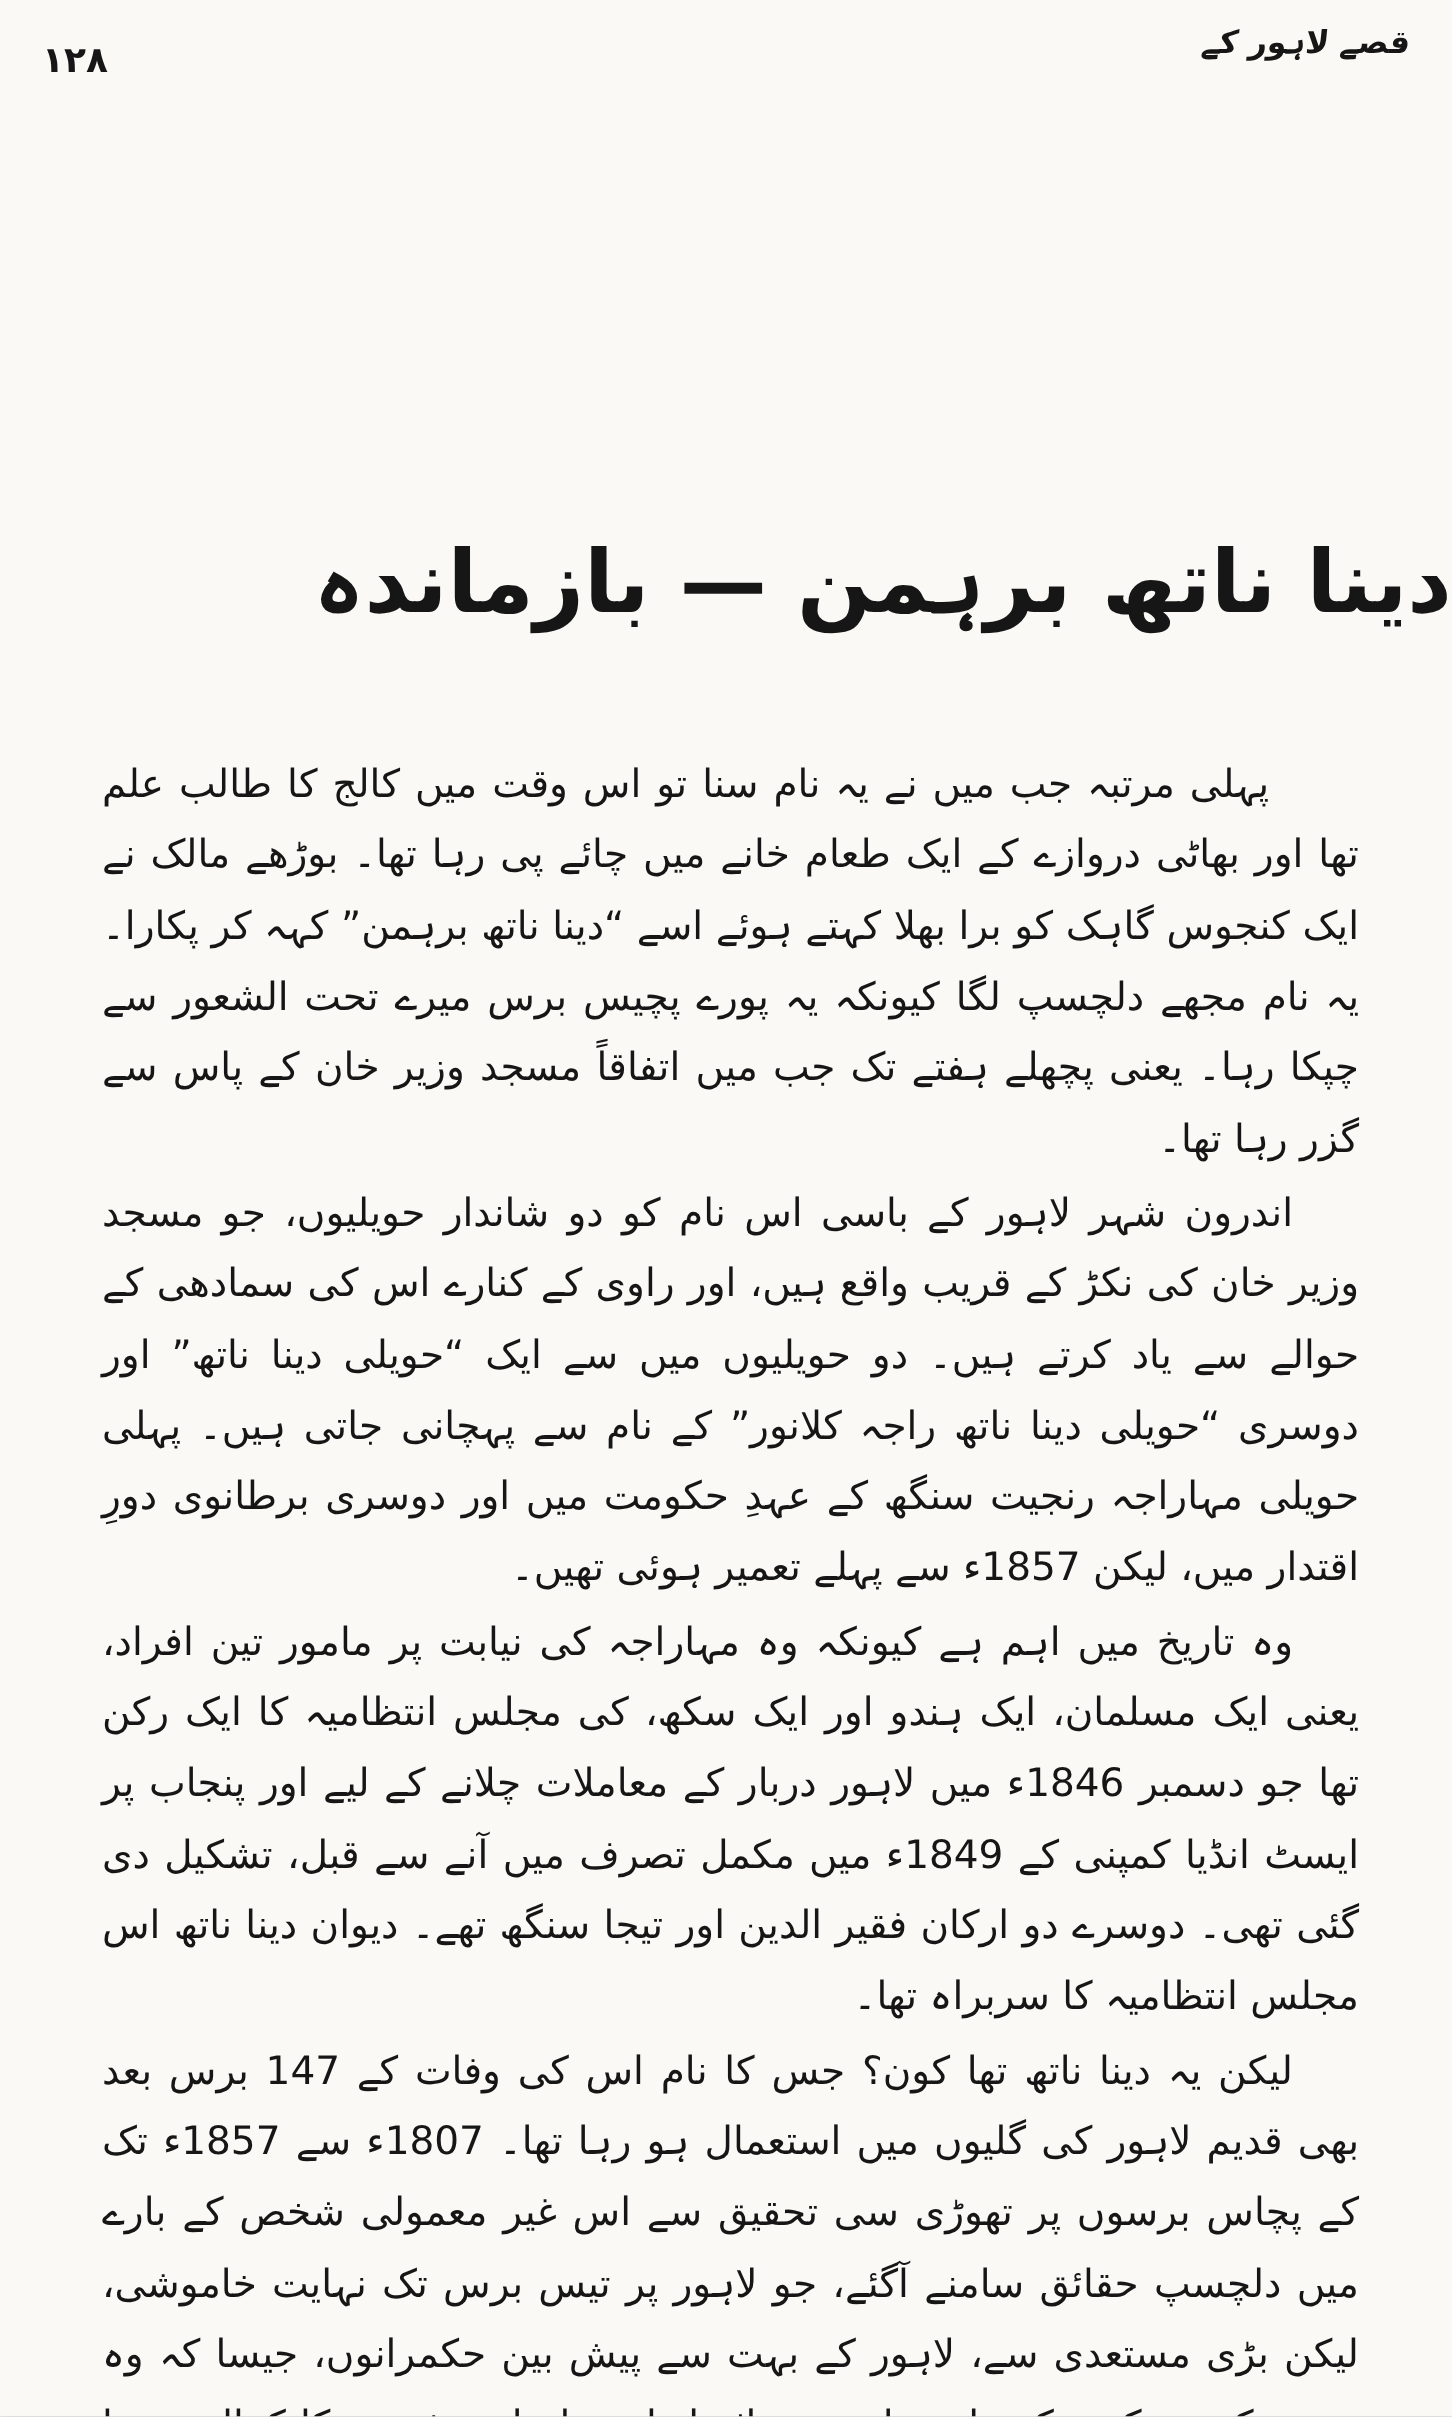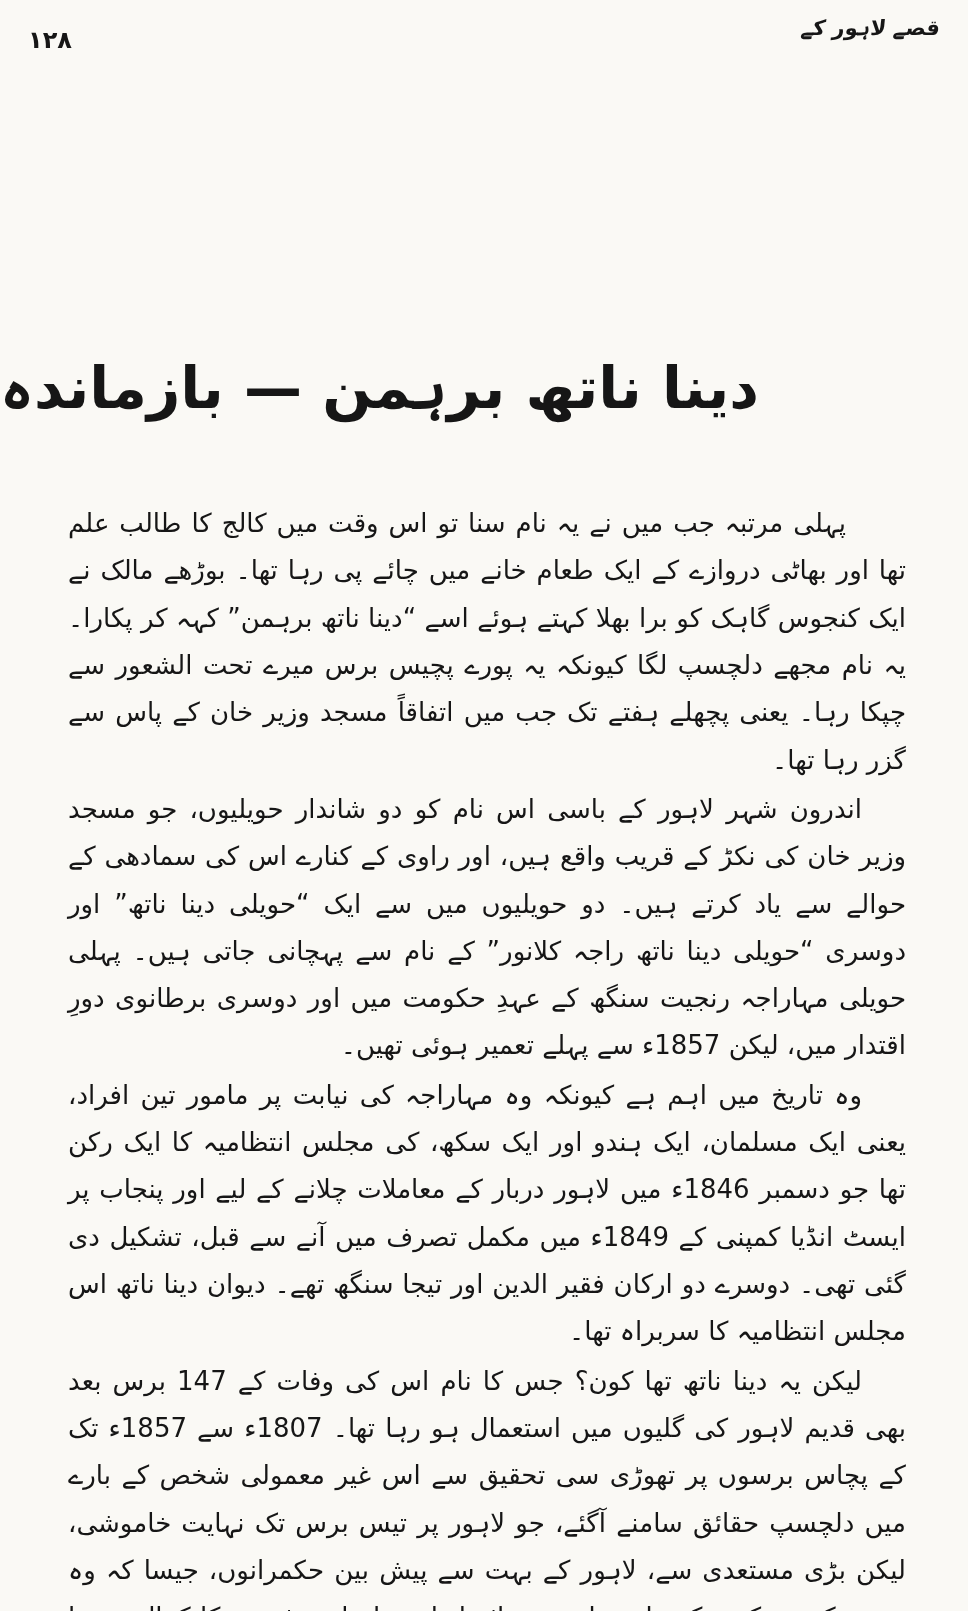--- a/index.html
+++ b/index.html
@@ -35,21 +35,21 @@
   }
   .running-title {
     font-size: 21px;
     font-weight: bold;
     transform: skewX(-6deg);
     direction: rtl;
   }
   
   .chapter-title {
     margin-top: 300px;
-    text-align: left;
+    text-align: right;
     font-size: 58px;
     font-weight: bold;
     direction: rtl;
     letter-spacing: 1px;
   }
   
   .body-text {
     margin-top: 78px;
     padding: 0 62px 0 56px;
     direction: rtl;

